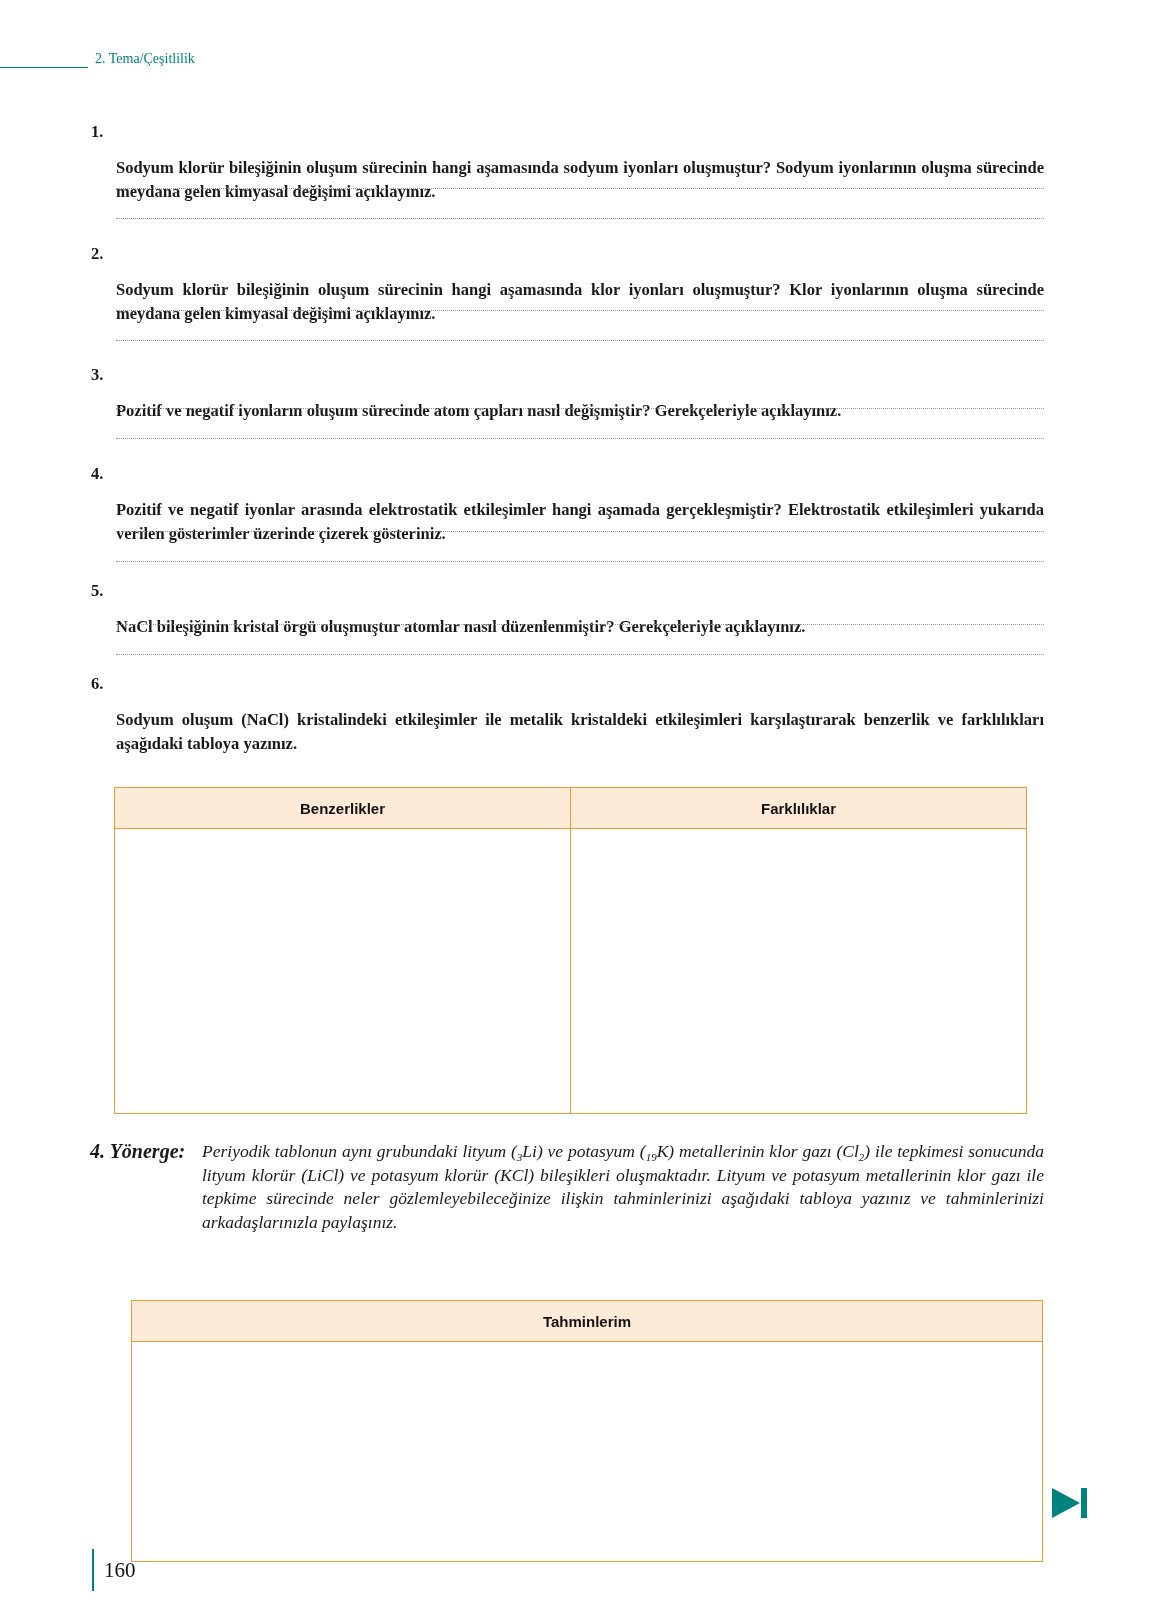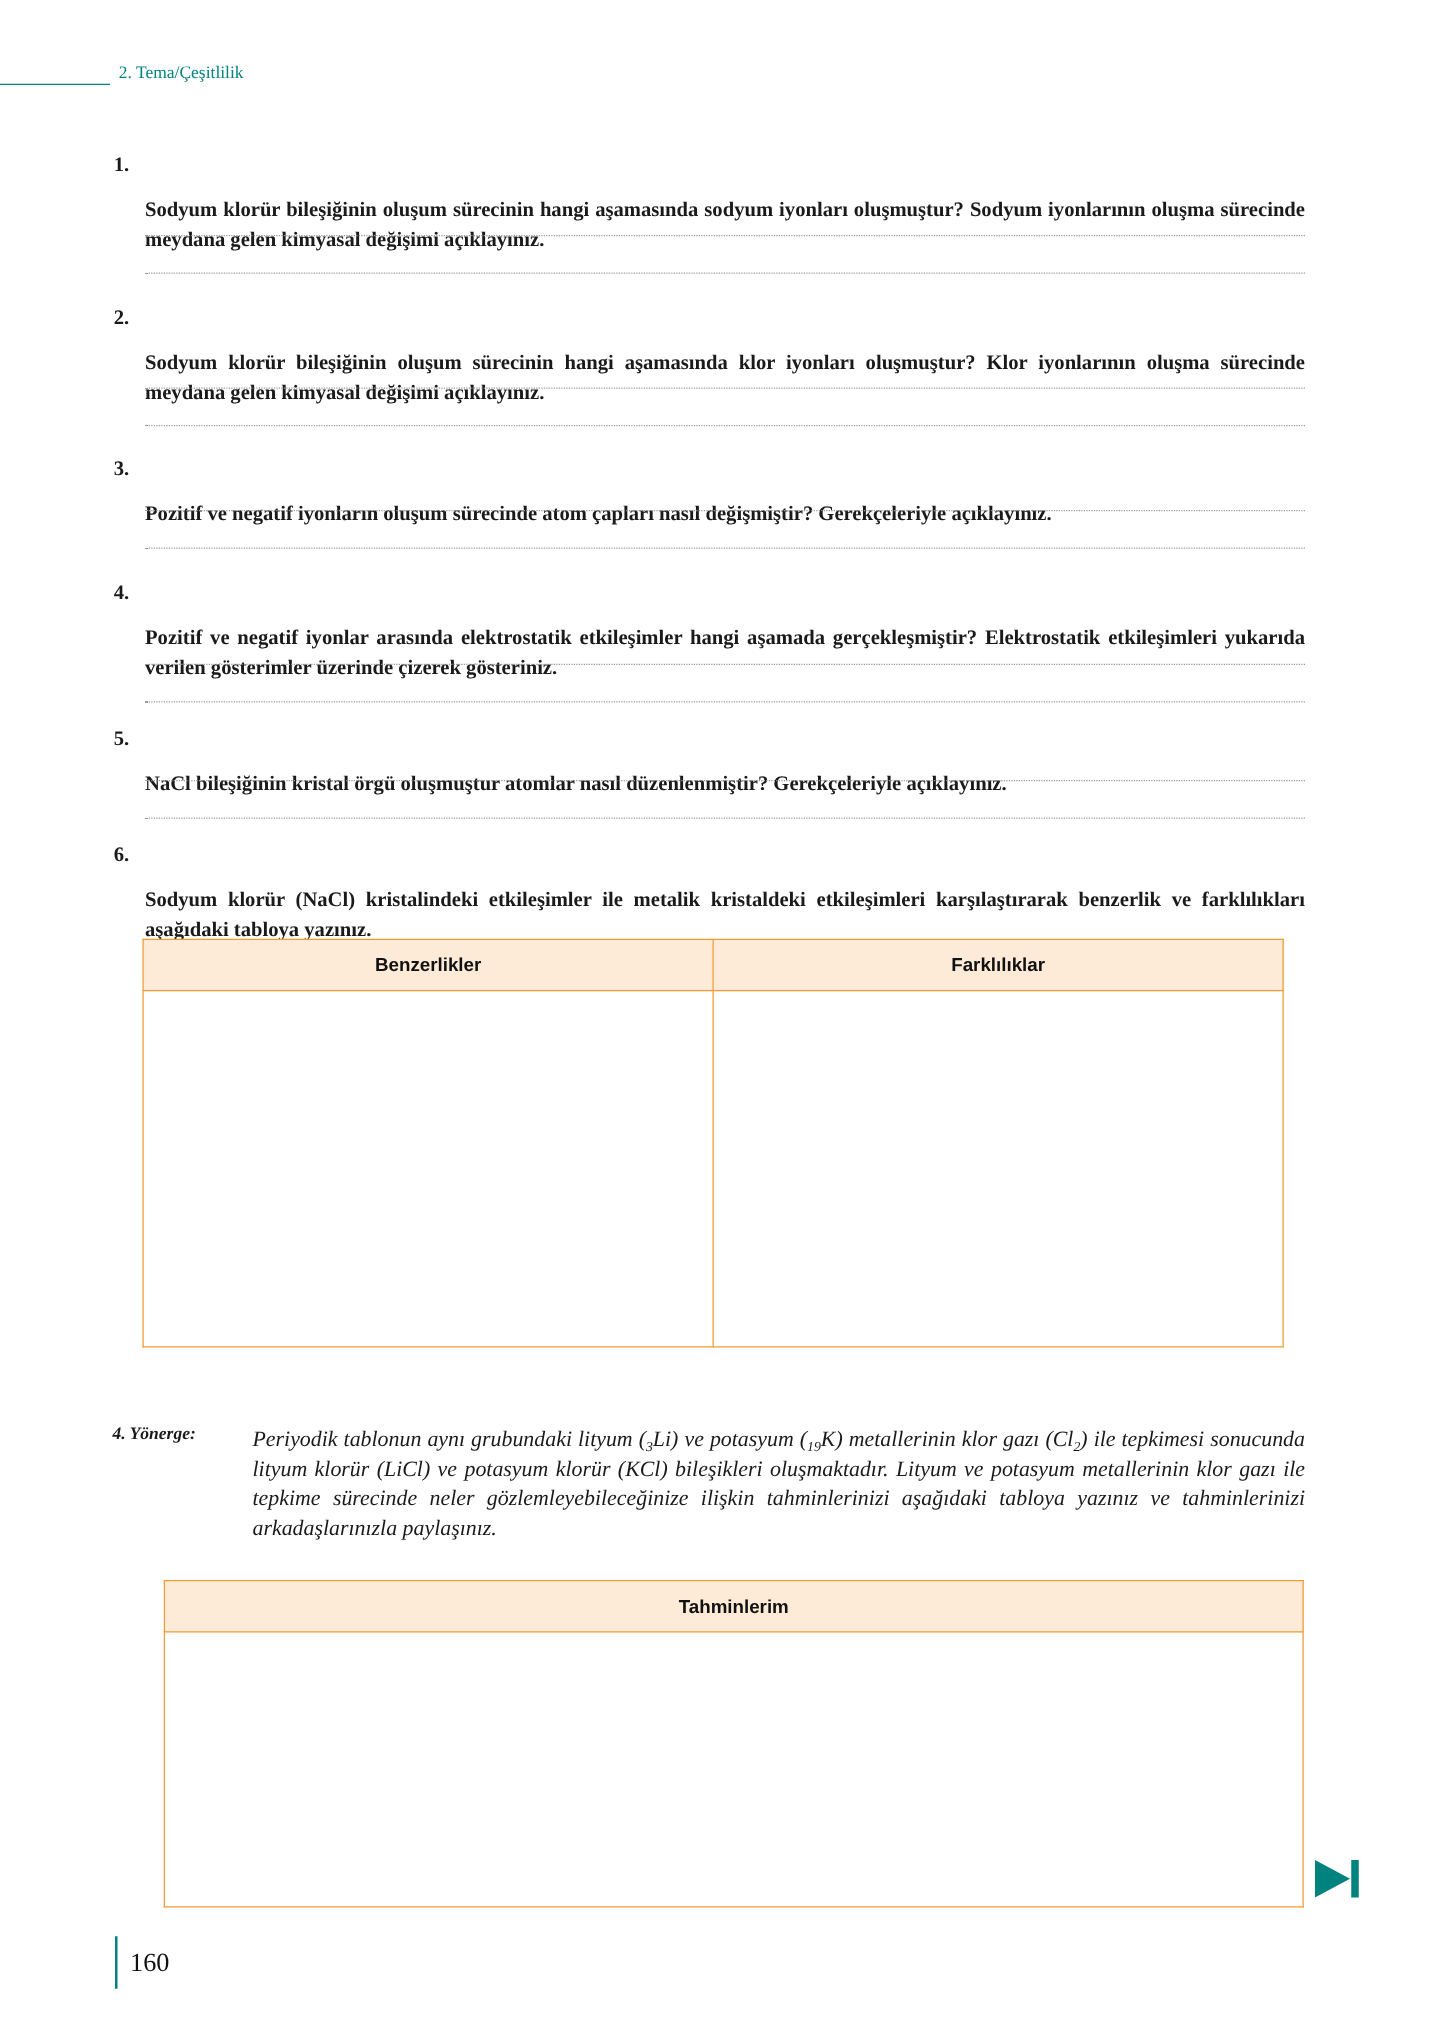--- a/index.html
+++ b/index.html
@@ -10,27 +10,27 @@
   .hdr-line { left: 0; top: 67px; width: 88px; height: 0; border-top: 1.5px solid #00837f; }
   .hdr-text { left: 95px; top: 51px; font-size: 14px; color: #00837f;
               font-family: "Liberation Serif", "DejaVu Serif", serif; }
 
   .q { left: 91px; width: 953px; font-size: 16.5px; font-weight: bold; line-height: 23.5px;
        font-family: "Liberation Serif", "DejaVu Serif", serif; color: #1a1a1a; }
   .q .num { position: absolute; left: 0; top: 0; width: 24px; }
   .q .txt { margin-left: 25px; display: block; text-align: justify; text-align-last: left; margin-top: 36px; }
   .dots { left: 116px; width: 928px; height: 0; border-top: 1px dotted #9a9a9a; }
 
-  table.ws { position: absolute; border-collapse: collapse; table-layout: fixed; }
+  table.ws { position: absolute; border-collapse: collapse; table-layout: fixed; margin-top: 36px; }
   table.ws th { background: #fdebd8; border: 1.5px solid #f29a34; height: 40px; padding: 0;
                 font-family: "Liberation Sans", "DejaVu Sans", sans-serif; font-weight: bold;
                 font-size: 15px; color: #111; text-align: center; vertical-align: middle; }
   table.ws td { border: 1.5px solid #f29a34; padding: 0; background: #fff; }
 
-  .yon-label { left: 90px; top: 1140px; font-size: 14px; font-weight: bold; font-style: italic;
+  .yon-label { left: 90px; top: 1140px; font-size: 20px; font-weight: bold; font-style: italic;
                font-family: "Liberation Serif", "DejaVu Serif", serif; }
   .yon-text { left: 202px; top: 1140px; width: 842px; font-size: 17.5px; font-style: italic;
               line-height: 23.5px; text-align: justify; text-align-last: left;
               font-family: "Liberation Serif", "DejaVu Serif", serif; }
   .yon-text sub { font-size: 11px; line-height: 0; vertical-align: -4px; }
 
   .next-icon { left: 1050px; top: 1486px; width: 40px; height: 34px; cursor: pointer; }
   .page-bar { left: 92px; top: 1549px; width: 0; height: 42px; border-left: 2px solid #00837f; }
   .page-num { left: 104px; top: 1558px; font-size: 21px; font-family: "Liberation Serif", "DejaVu Serif", serif; color: #111; }
 </style>
@@ -70,21 +70,21 @@
 
 <div class="abs q" style="top:579px">
   <span class="num">5.</span>
   <span class="txt">NaCl bileşiğinin kristal örgü oluşmuştur atomlar nasıl düzenlenmiştir? Gerekçeleriyle açıklayınız.</span>
 </div>
 <div class="abs dots" style="top:624px"></div>
 <div class="abs dots" style="top:654px"></div>
 
 <div class="abs q" style="top:672px">
   <span class="num">6.</span>
-  <span class="txt">Sodyum klorür (NaCl) kristalindeki etkileşimler ile metalik kristaldeki etkileşimleri karşılaştırarak benzerlik ve farklılıkları aşağıdaki tabloya yazınız.</span>
+  <span class="txt">Sodyum oluşum (NaCl) kristalindeki etkileşimler ile metalik kristaldeki etkileşimleri karşılaştırarak benzerlik ve farklılıkları aşağıdaki tabloya yazınız.</span>
 </div>
 
 <table class="ws" style="left:114px; top:751px; width:912px;">
   <colgroup>
       <col style="width:456px">
       <col style="width:456px">
     </colgroup>
   <tbody>
       <tr>
     <th>Benzerlikler</th>

